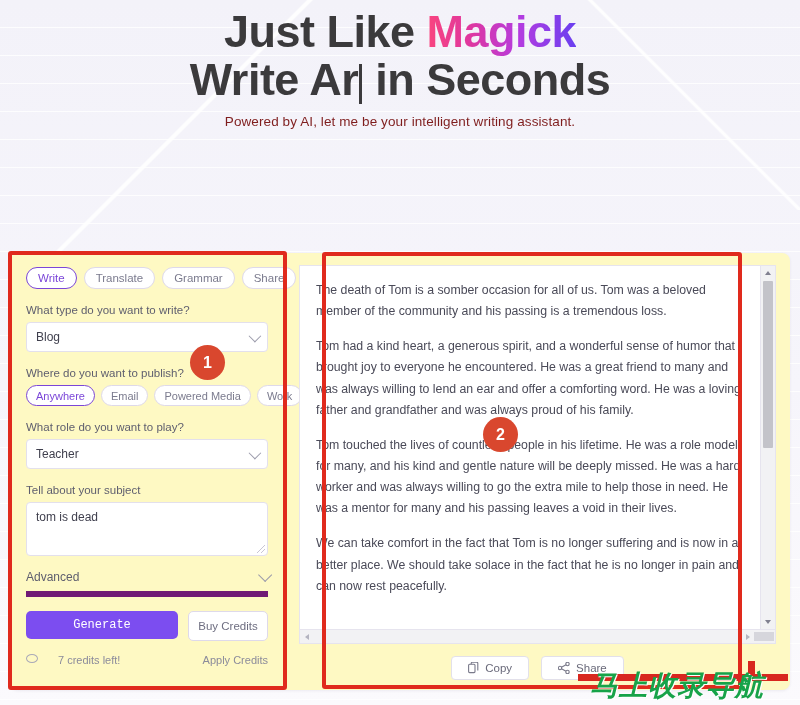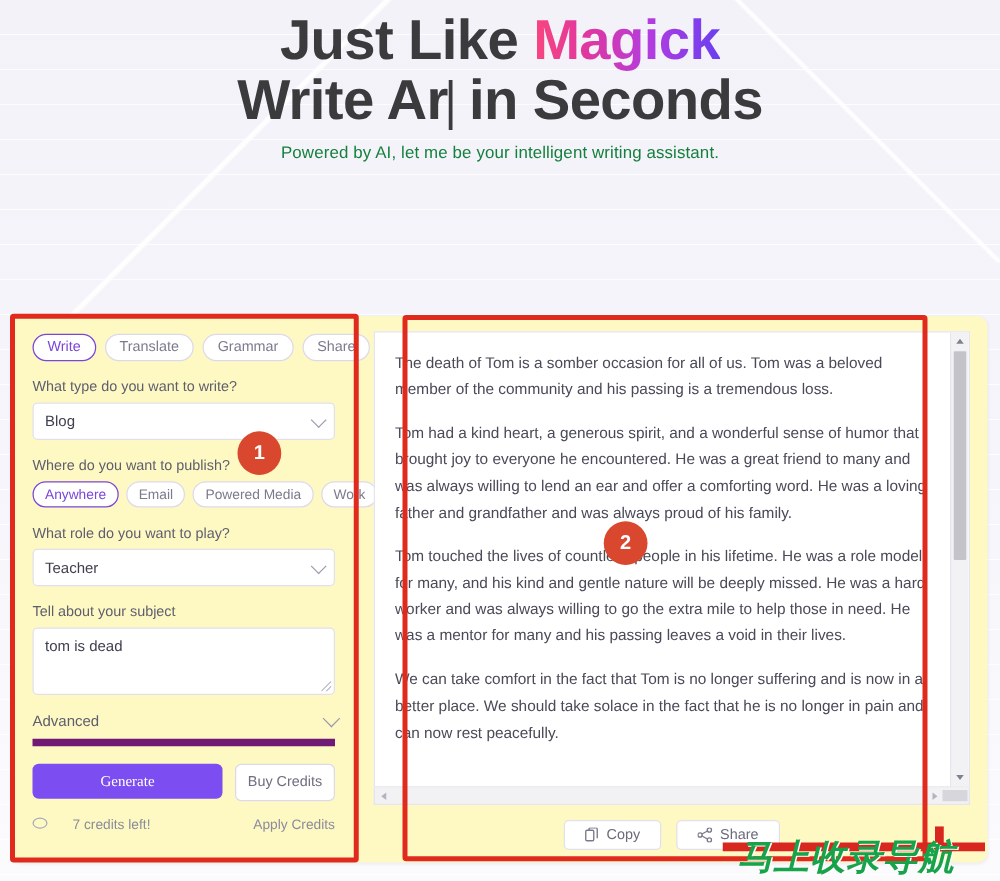--- a/index.html
+++ b/index.html
@@ -64,21 +64,21 @@
   }
   .magick {
     background: linear-gradient(90deg, #f9457f 0%, #e0379e 28%, #b43ce0 62%, #6a3ff0 100%);
     -webkit-background-clip: text;
     background-clip: text;
     color: transparent;
   }
   #hero-sub {
     margin: 10px 0 0 0;
     font-size: 13.5px;
-    color: #15803d;
+    color: #7f1d1d;
     letter-spacing: .1px;
   }
 
   
   #logo-wrap {
     margin: 14px auto 0 auto;
     width: 156px;
     text-align: center;
   }
   #logo-chars {
@@ -245,21 +245,21 @@
     height: 28px;
     border-radius: 5px;
     background: #7c4df0;
     color: #ffffff;
     font-size: 12px;
     display: flex;
     align-items: center;
     justify-content: center;
     cursor: pointer;
     border: none;
-    font-family: Liberation Serif, serif;
+    font-family: Liberation Mono, monospace;
   }
   #buy-credits-btn {
     width: 78px;
     height: 28px;
     border-radius: 5px;
     border: 1px solid #ded9ea;
     background: #fff;
     color: #6e6e80;
     font-size: 11.5px;
     display: flex;

